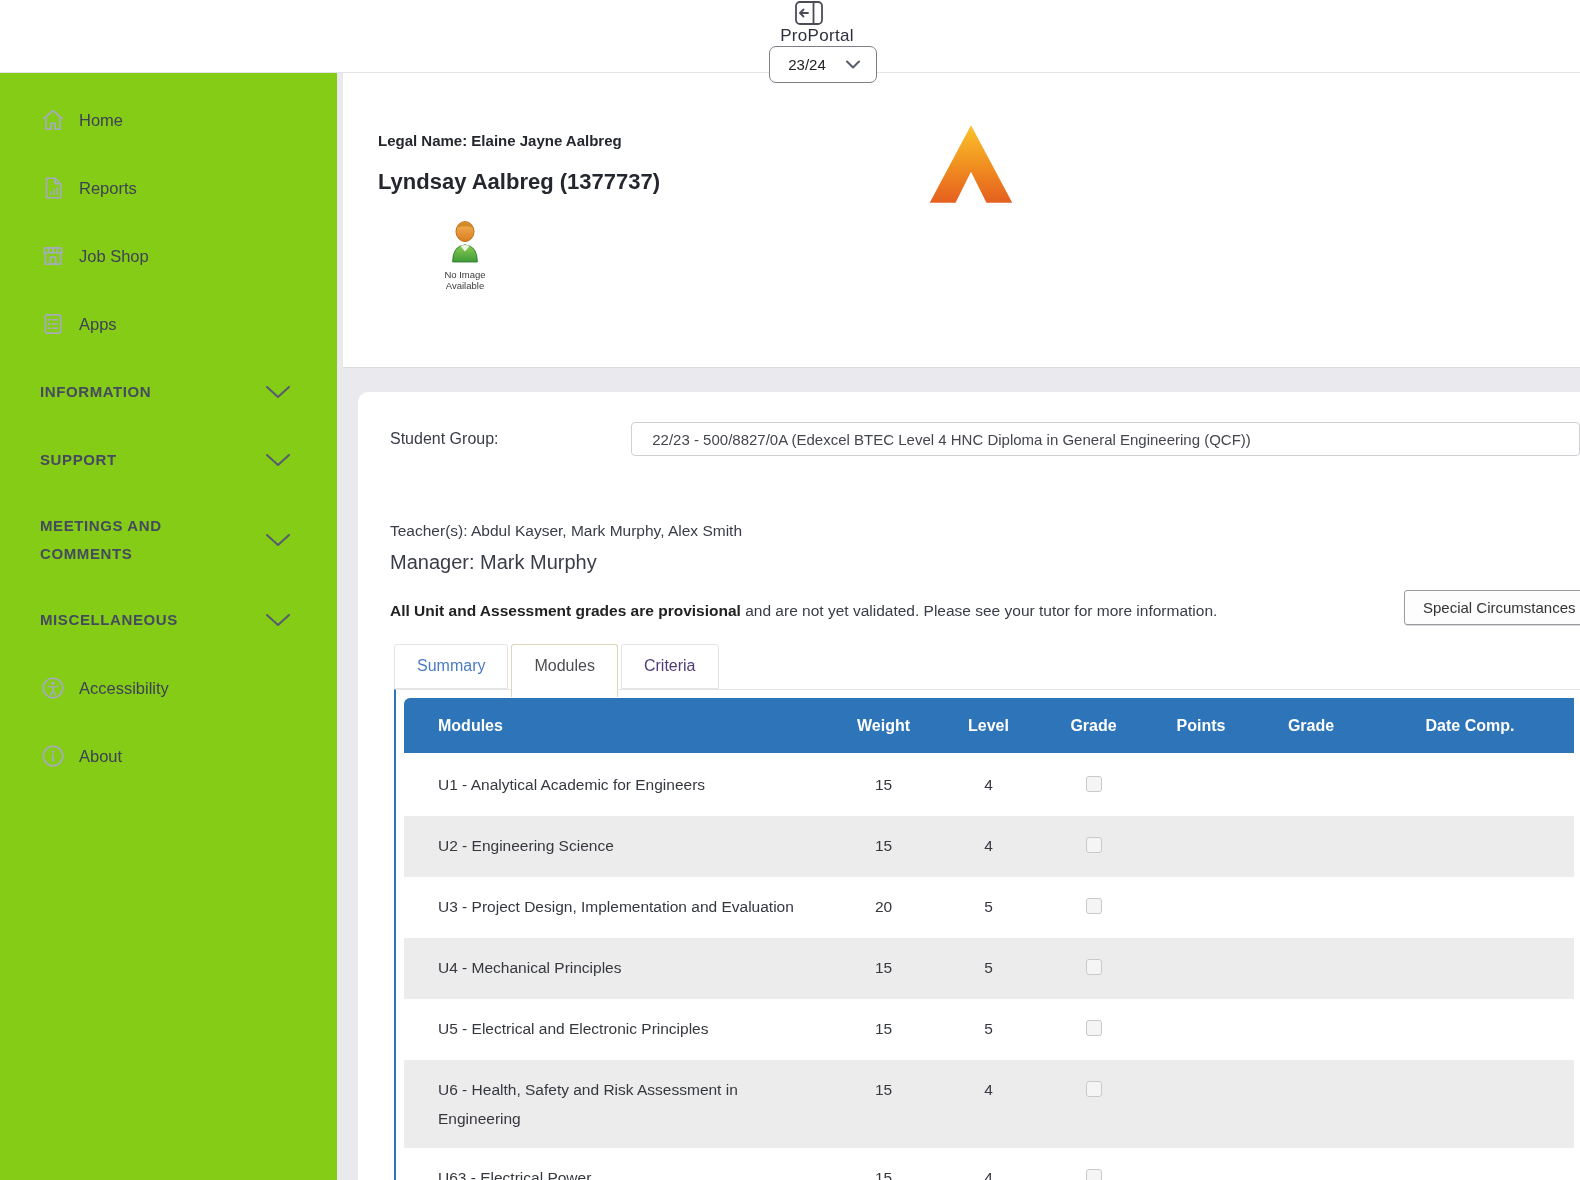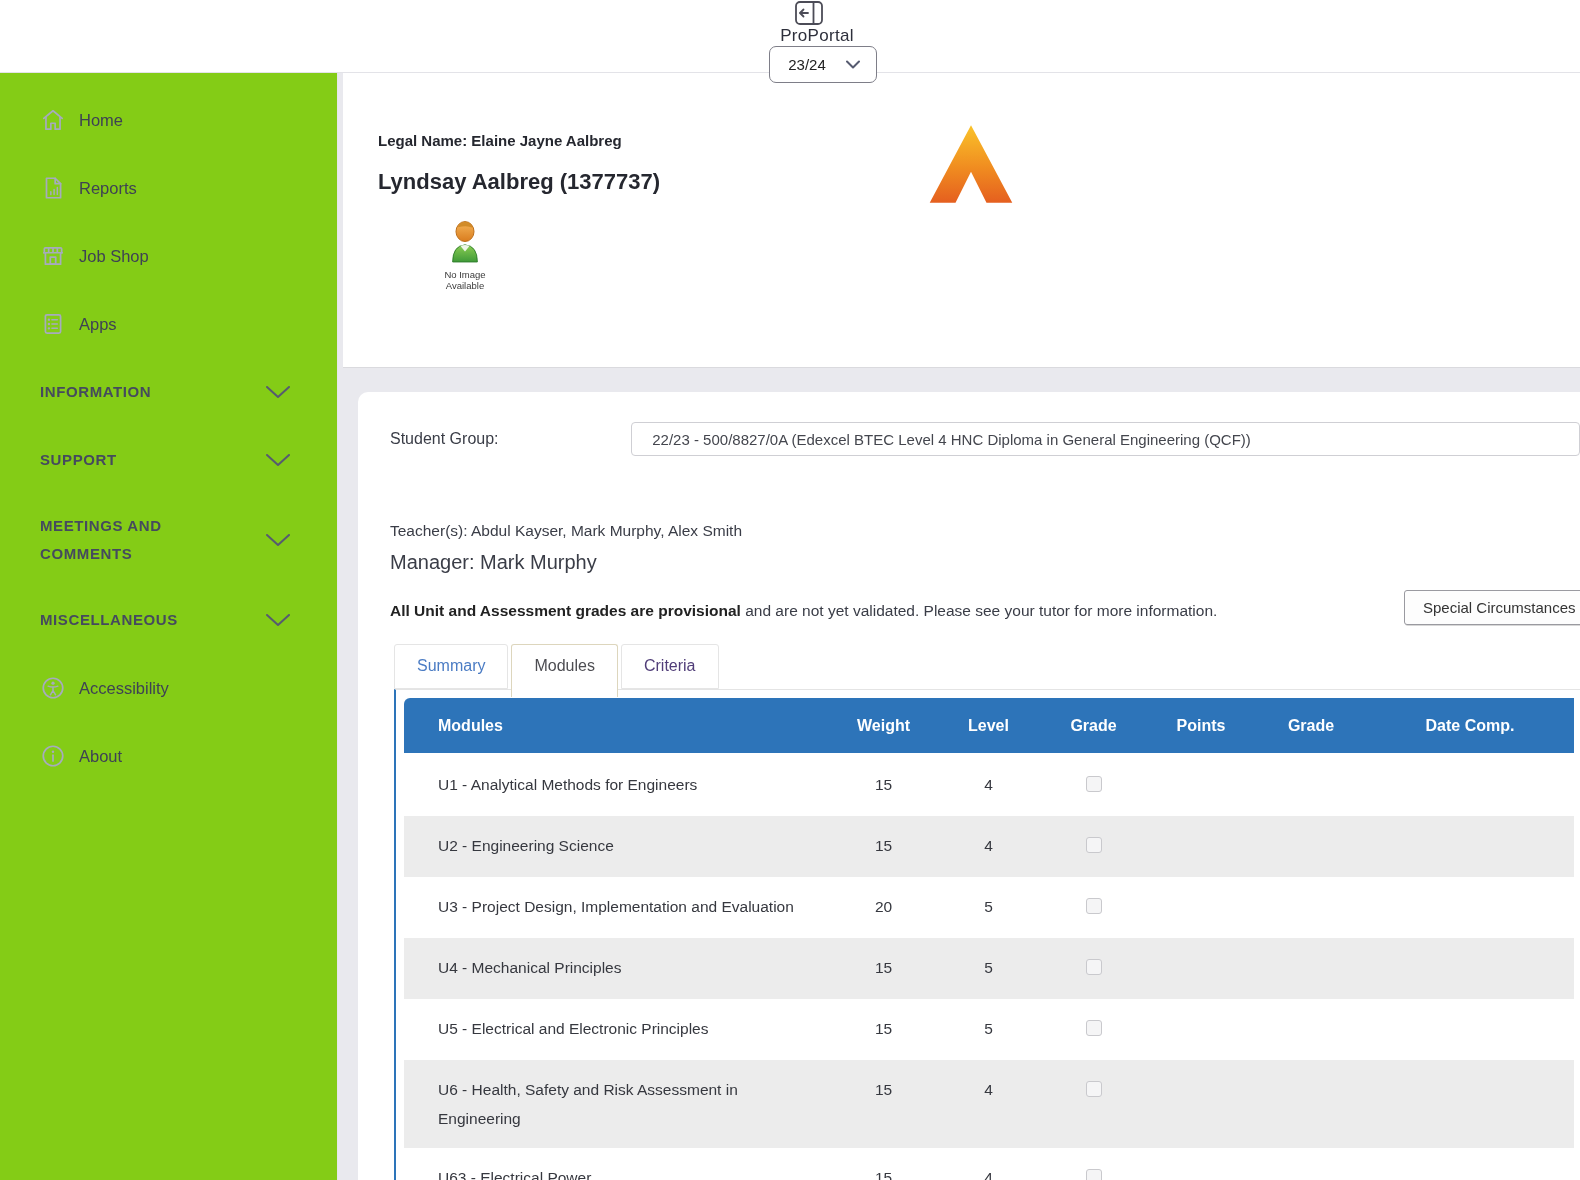--- a/index.html
+++ b/index.html
@@ -298,21 +298,21 @@
               <th>Weight</th>
               <th>Level</th>
               <th>Grade</th>
               <th>Points</th>
               <th>Grade</th>
               <th>Date Comp.</th>
             </tr>
           </thead>
           <tbody id="rows-body">
   <tr>
-    <td class="mod"><span>U1 - Analytical Methods for Engineers</span></td>
+    <td class="mod"><span>U1 - Analytical Academic for Engineers</span></td>
     <td>15</td>
     <td>4</td>
     <td><span class="checkbox"></span></td>
     <td></td>
     <td></td>
     <td></td>
   </tr>
 
   <tr>
     <td class="mod"><span>U2 - Engineering Science</span></td>

